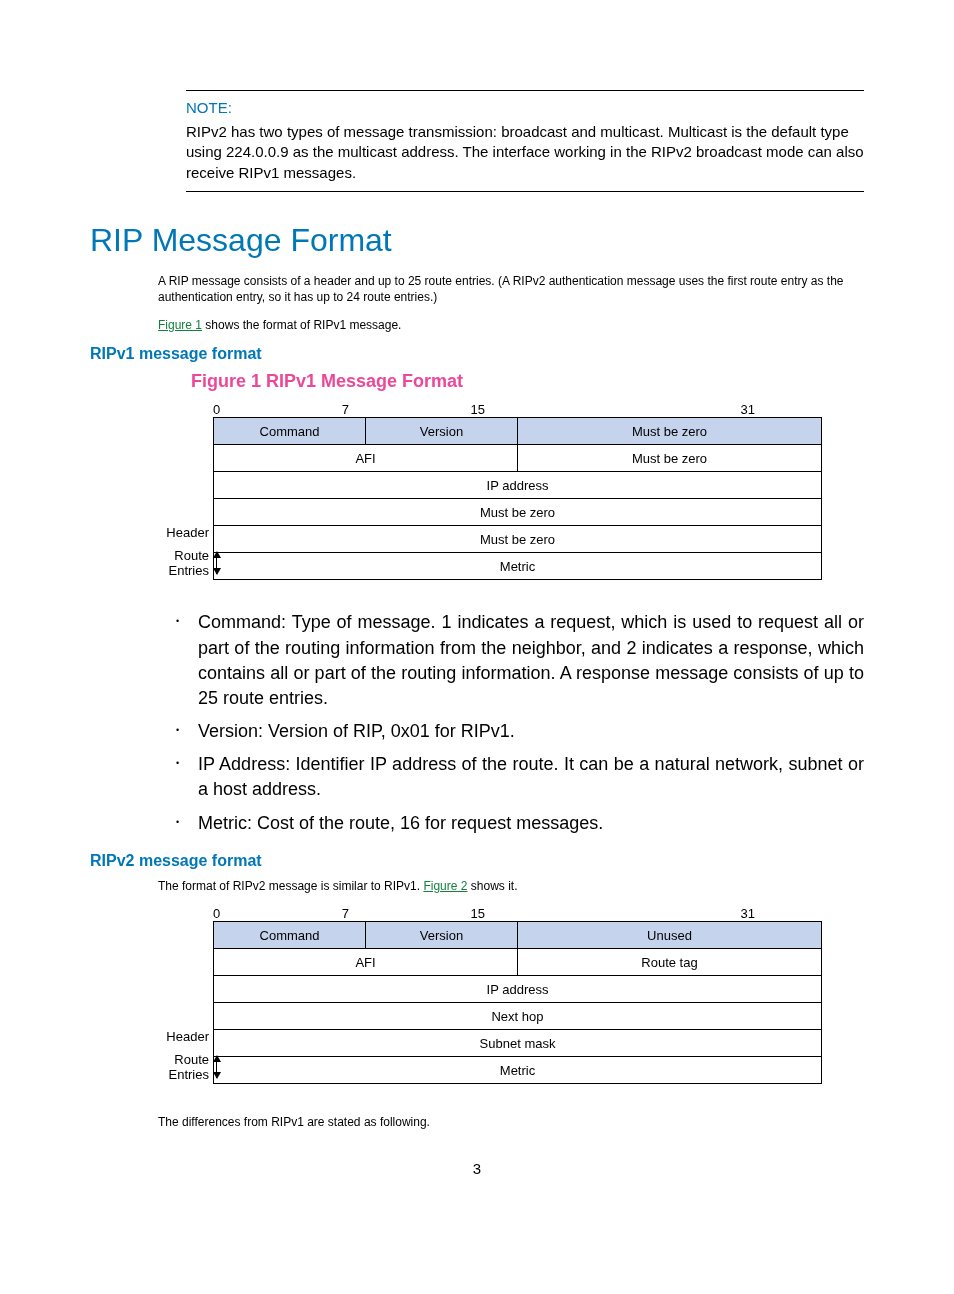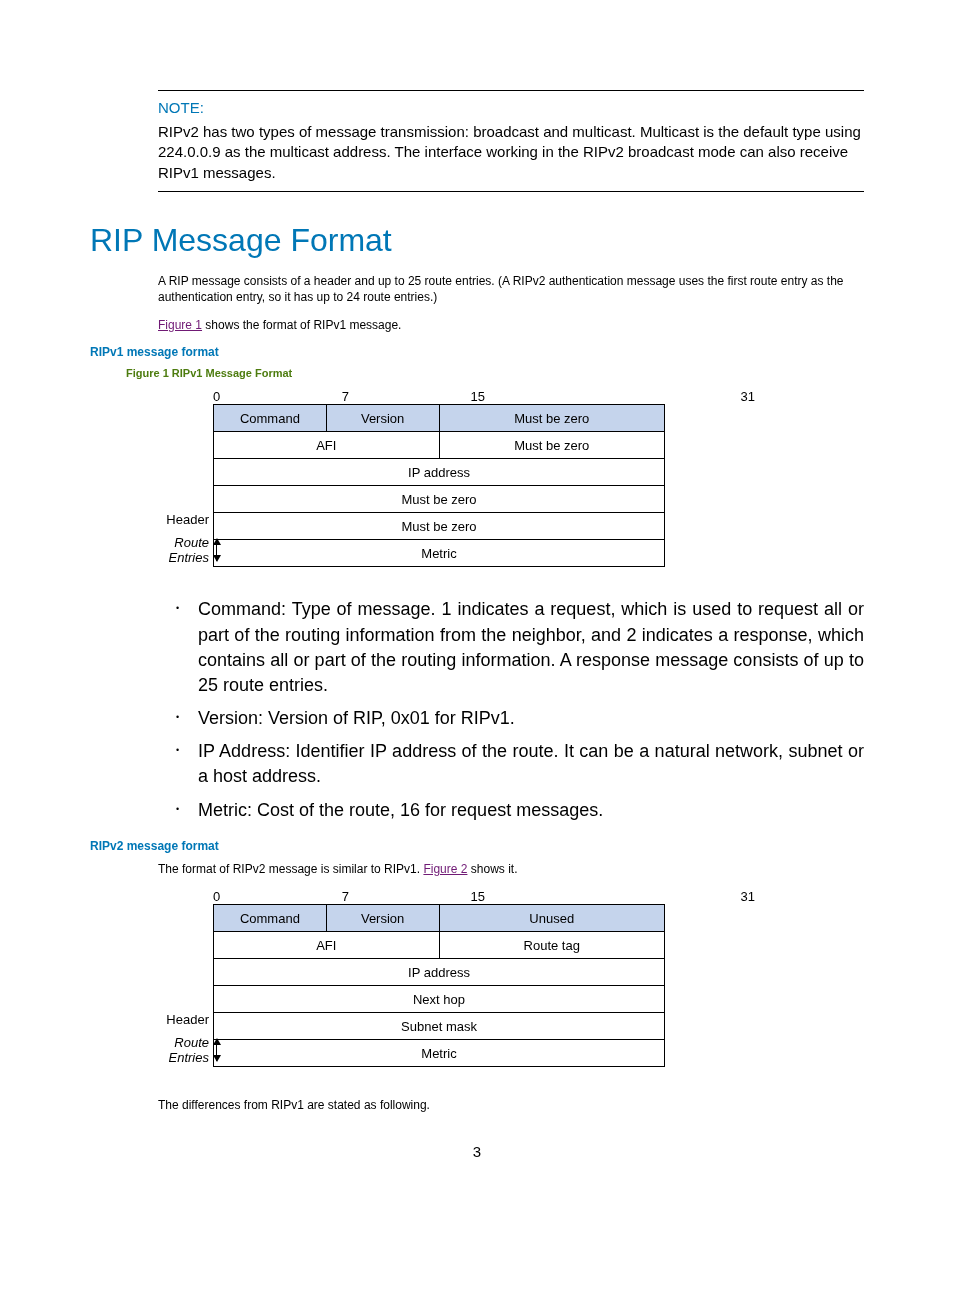--- a/index.html
+++ b/index.html
@@ -10,21 +10,21 @@
     color: #000;
     width: 954px;
   }
   .page {
     padding: 90px 90px 40px 90px;
   }
   .note-box {
     border-top: 1px solid #000;
     border-bottom: 1px solid #000;
     padding: 8px 0;
-    margin-left: 68px;
+    margin-left: 96px;
   }
   .note-label {
     color: #0077b6;
     font-size: 15px;
     margin: 0 0 6px 0;
   }
   .note-text {
     font-size: 15px;
     line-height: 1.35;
     margin: 0;
@@ -36,32 +36,32 @@
     font-size: 32px;
     margin: 30px 0 14px 0;
   }
   .body-text {
     font-size: 12px;
     line-height: 1.35;
     margin: 0 0 12px 68px;
   }
   .h2 {
     color: #0077b6;
-    font-size: 12px;
+    font-size: 16px;
     font-weight: 600;
     margin: 6px 0 8px 0;
   }
   .fig-caption {
-    color: #4d7c0f;
-    font-size: 11px;
+    color: #ec4899;
+    font-size: 18px;
     font-weight: 600;
-    margin: 0 0 10px 36px;
+    margin: 0 0 10px 101px;
   }
   a.fig-link {
-    color: #701a75;
+    color: #15803d;
     text-decoration: underline;
   }
   .figure-wrap {
     margin-left: 68px;
     margin-bottom: 30px;
   }
   .bit-scale {
     display: flex;
     margin-left: 55px;
     font-size: 13px;
@@ -86,42 +86,41 @@
   }
   .lbl-route {
     flex: 1;
     display: flex;
     flex-direction: column;
     justify-content: center;
     padding-right: 4px;
     position: relative;
     margin-top: 2px;
     margin-bottom: 2px;
-    font-style: italic;
   }
   .arrow-line {
     position: absolute;
     right: -4px;
     top: 4px;
     bottom: 4px;
     border-left: 1.5px solid #000;
   }
   .arrow-line::before, .arrow-line::after {
     content: "";
     position: absolute;
     left: -4px;
     width: 0; height: 0;
     border-left: 4px solid transparent;
     border-right: 4px solid transparent;
   }
   .arrow-line::before { top: -1px; border-bottom: 7px solid #000; }
   .arrow-line::after { bottom: -1px; border-top: 7px solid #000; }
   .pf-table {
     border-collapse: collapse;
-    width: 452px;
+    width: 609px;
     font-size: 13px;
     table-layout: fixed;
   }
   .pf-table td {
     border: 1px solid #000;
     height: 24px;
     text-align: center;
     vertical-align: middle;
   }
   .hdr-row td { background: #c5d4ec; }

